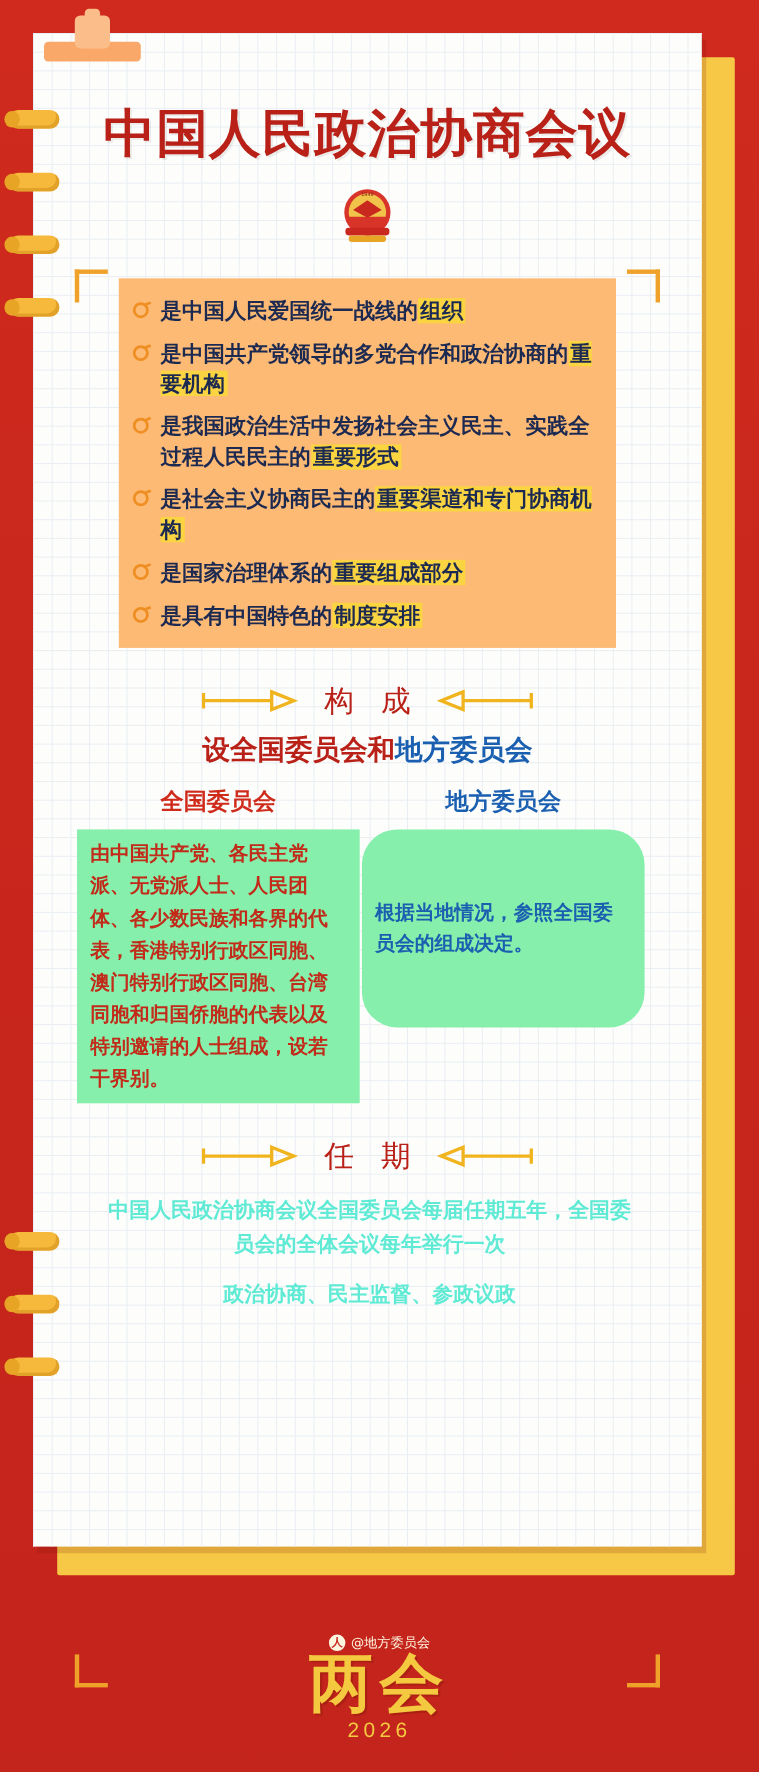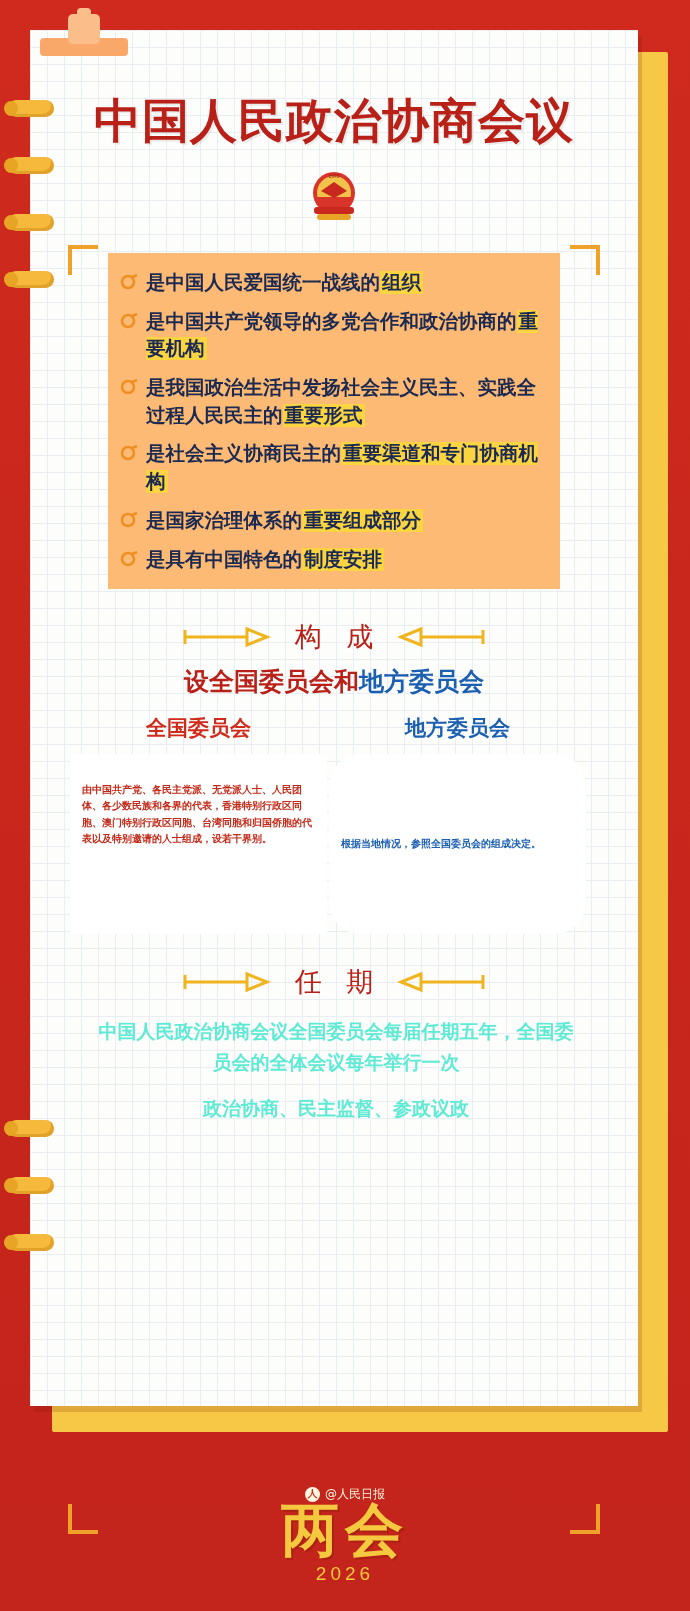--- a/index.html
+++ b/index.html
@@ -148,23 +148,23 @@
 
   .cols { display: flex; gap: 2px; margin: 16px 52px 0 40px; }
   .col { flex: 1 1 0; }
   .col-h {
     text-align: center; font-size: 21px; font-weight: bold; color: #cf2b1b;
     margin-bottom: 12px;
     font-family: "DejaVu Sans", "Liberation Sans", sans-serif;
   }
   .col-h.blue { color: #1b5fb0; }
   .col-body {
-    background: #ffffff;
-    padding: 28px 12px;
-    font-size: 10px; line-height: 1.62;
+    background: #86efac;
+    padding: 8px 12px;
+    font-size: 18px; line-height: 1.62;
     color: #c22a19;
     font-family: "DejaVu Sans", "Liberation Sans", sans-serif;
     font-weight: bold;
     min-height: 180px;
   }
   .col-body.blue { color: #1b5fb0; display:flex; align-items:center;border-radius:32px; }
 
   .para {
     text-align: center;
     margin: 16px 60px 0 64px;
@@ -368,17 +368,17 @@
   </div>
   <div class="para">中国人民政治协商会议全国委员会每届任期五年，全国委员会的全体会议每年举行一次</div>
 
   <div class="para small">政治协商、民主监督、参政议政</div>
 
 </div>
 
 <div class="footer">
   <div class="brand">
     <span class="dot">人</span>
-    <span>@人民日报</span>
+    <span>@地方委员会</span>
   </div>
   <div class="big-cn">两会</div>
   <div class="year">2026</div>
 </div>
 
 </body></html>

